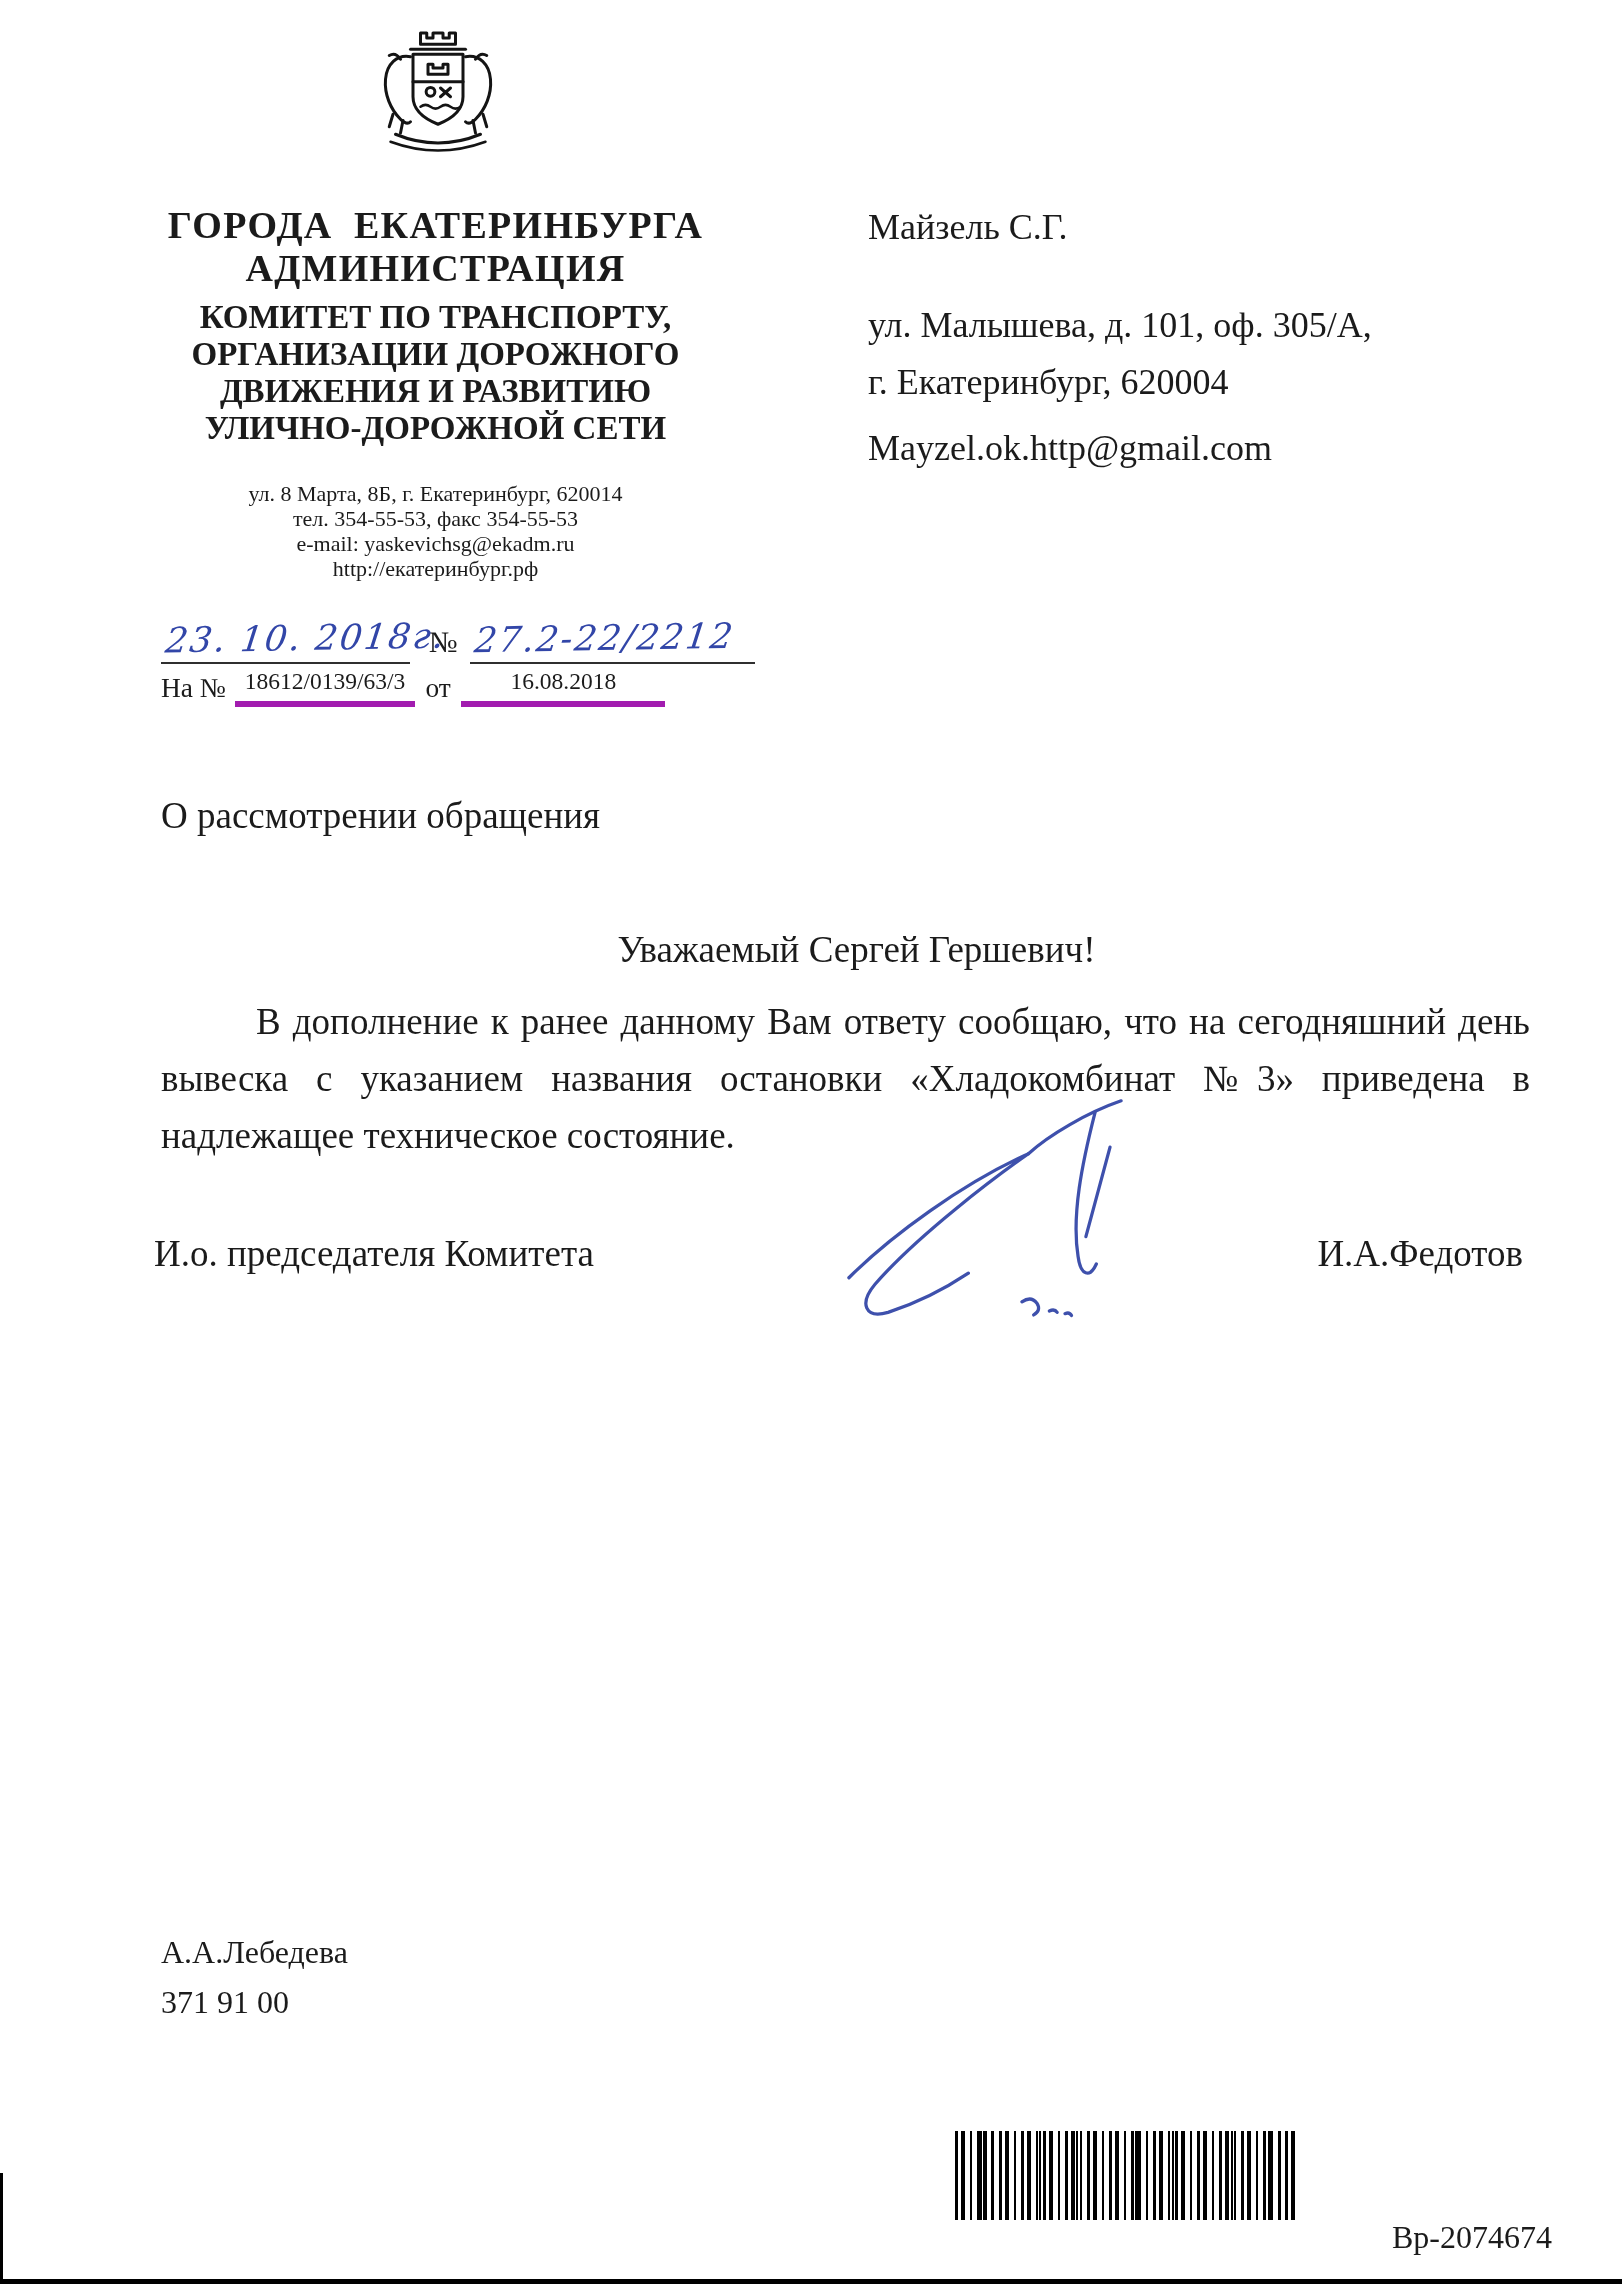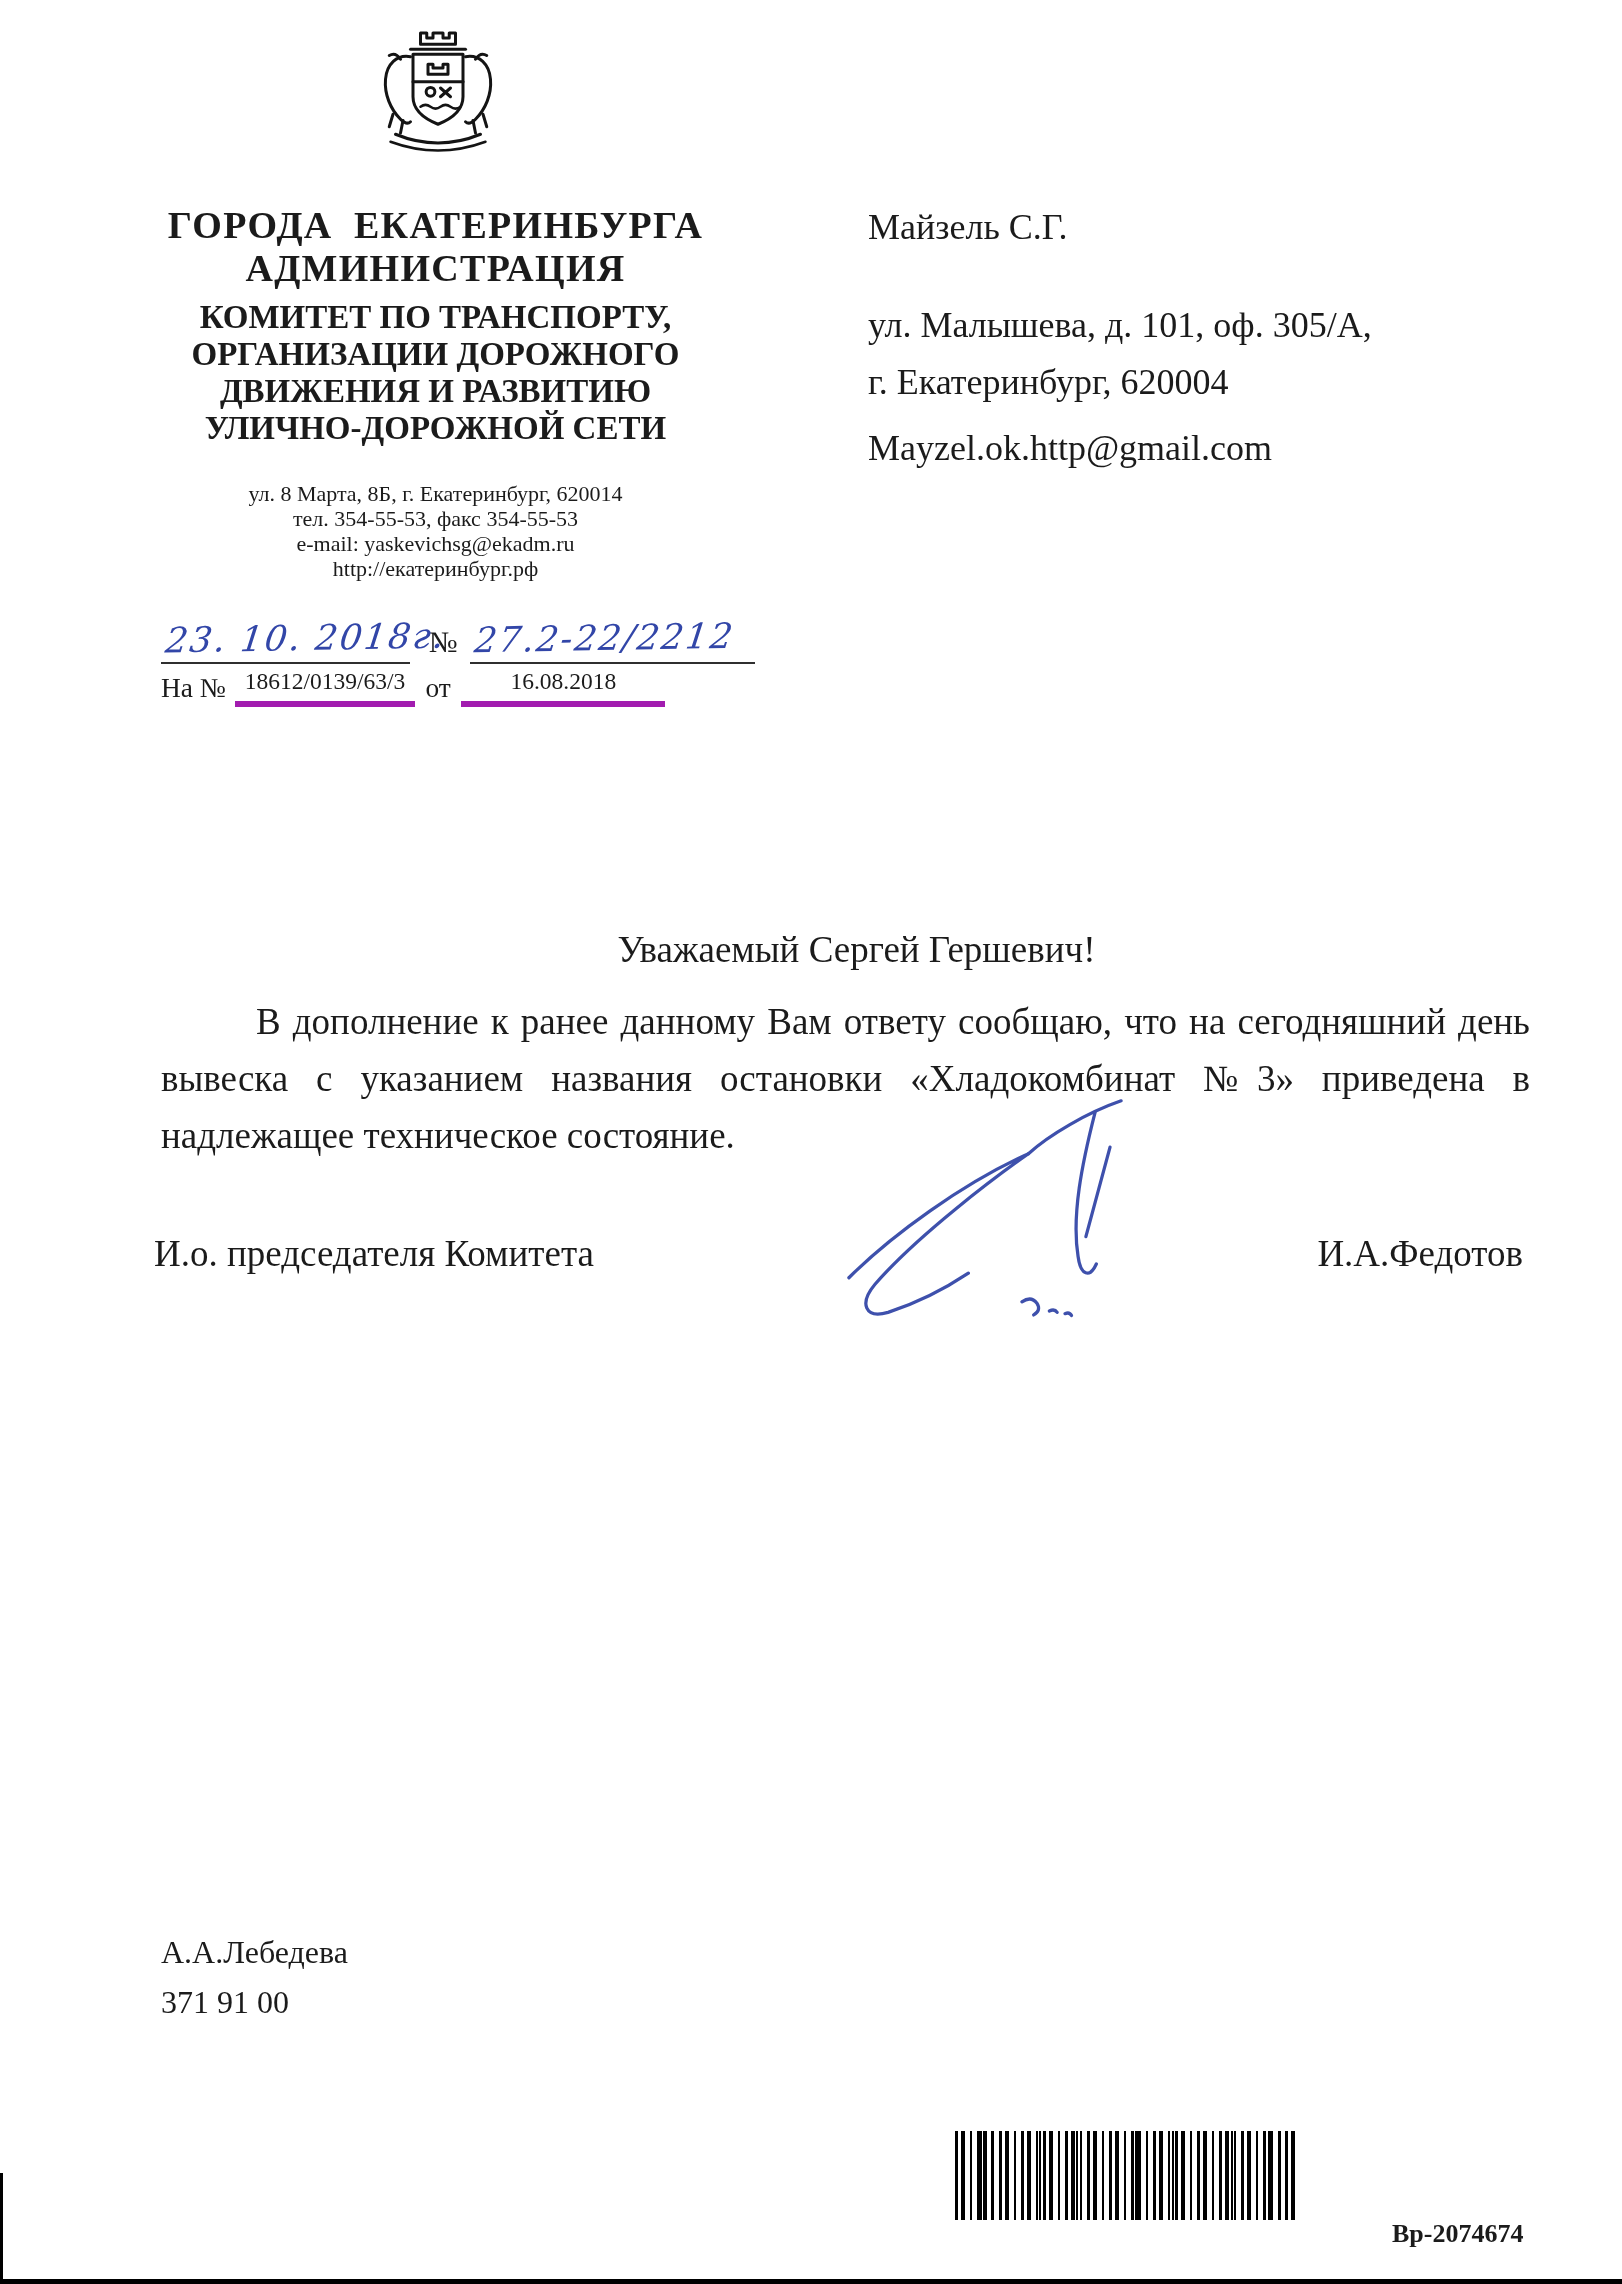--- a/index.html
+++ b/index.html
@@ -113,22 +113,21 @@
   
   .barcode {
     position: absolute; left: 955px; top: 2131px;
     width: 345px; height: 89px;
     background-image:
       repeating-linear-gradient(90deg, #000 0 3.3px, transparent 3.3px 5.9px, #000 5.9px 9.8px, transparent 9.8px 15px, #000 15px 17px, transparent 17px 22px),
       repeating-linear-gradient(90deg, transparent 0 25px, #000 25px 27.4px, transparent 27.4px 36px, #000 36px 38px, transparent 38px 48px);
   }
   .barcode-label {
     position: absolute; left: 1392px; top: 2219px;
-    font-size: 26px;
-    font-weight: bold;
+    font-size: 32px;
   }
 
   
   .scan-bottom { position: absolute; left: 0; right: 0; bottom: 0; height: 5.2px; background: #000; }
   .scan-left   { position: absolute; left: 0; bottom: 0; width: 3.3px; height: 111px; background: #000; }
 </style>
 </head>
 <body>
 
 <div class="page">
@@ -190,20 +189,21 @@
     </span>
   </div>
 
   <div class="ref-row2">
     <span class="lbl">На №</span>
     <span class="p-field f1">18612/0139/63/3</span>
     <span class="ot">от</span>
     <span class="p-field f2">16.08.2018</span>
   </div>
 
+  <div class="subject">О рассмотрении обращения</div>
 
   <div class="salutation">Уважаемый Сергей Гершевич!</div>
 
   <p class="body-par">В дополнение к ранее данному Вам ответу сообщаю, что на сегодняшний день вывеска с указанием названия остановки «Хладокомбинат №3» приведена в надлежащее техническое состояние.</p>
 
   <div class="signature">
     <svg viewBox="0 0 530 430" xmlns="http://www.w3.org/2000/svg">
       <g fill="none" stroke="#2e42a5" stroke-width="5" stroke-linecap="round" stroke-linejoin="round" opacity="0.92">
         <path d="M55,295 C120,230 230,150 330,105 C280,140 160,230 95,305 C70,335 80,358 115,348 C162,333 205,310 238,288"></path>
         <path d="M330,105 C362,76 420,42 472,24"></path>

